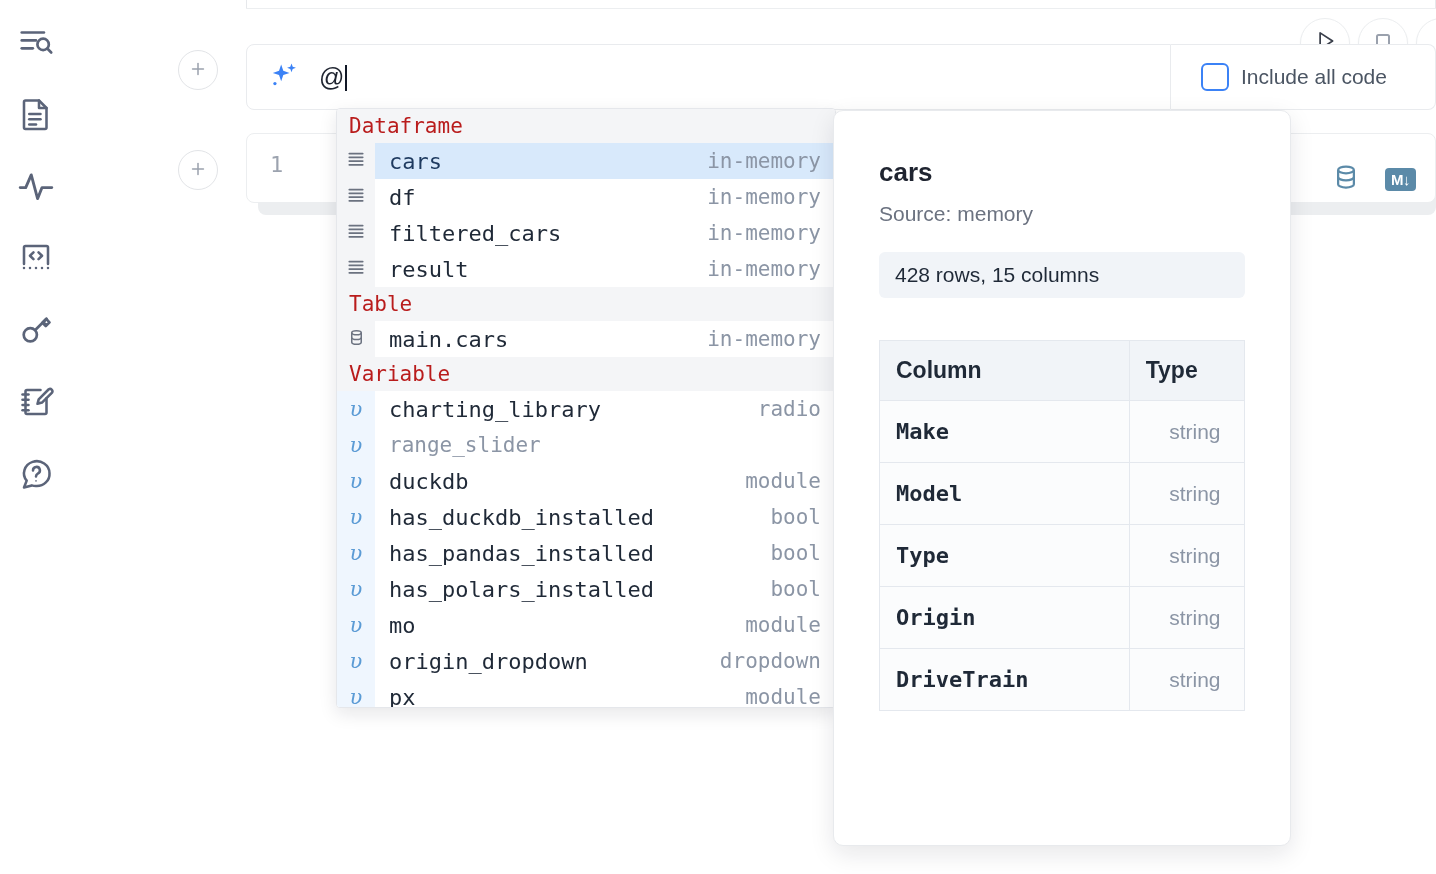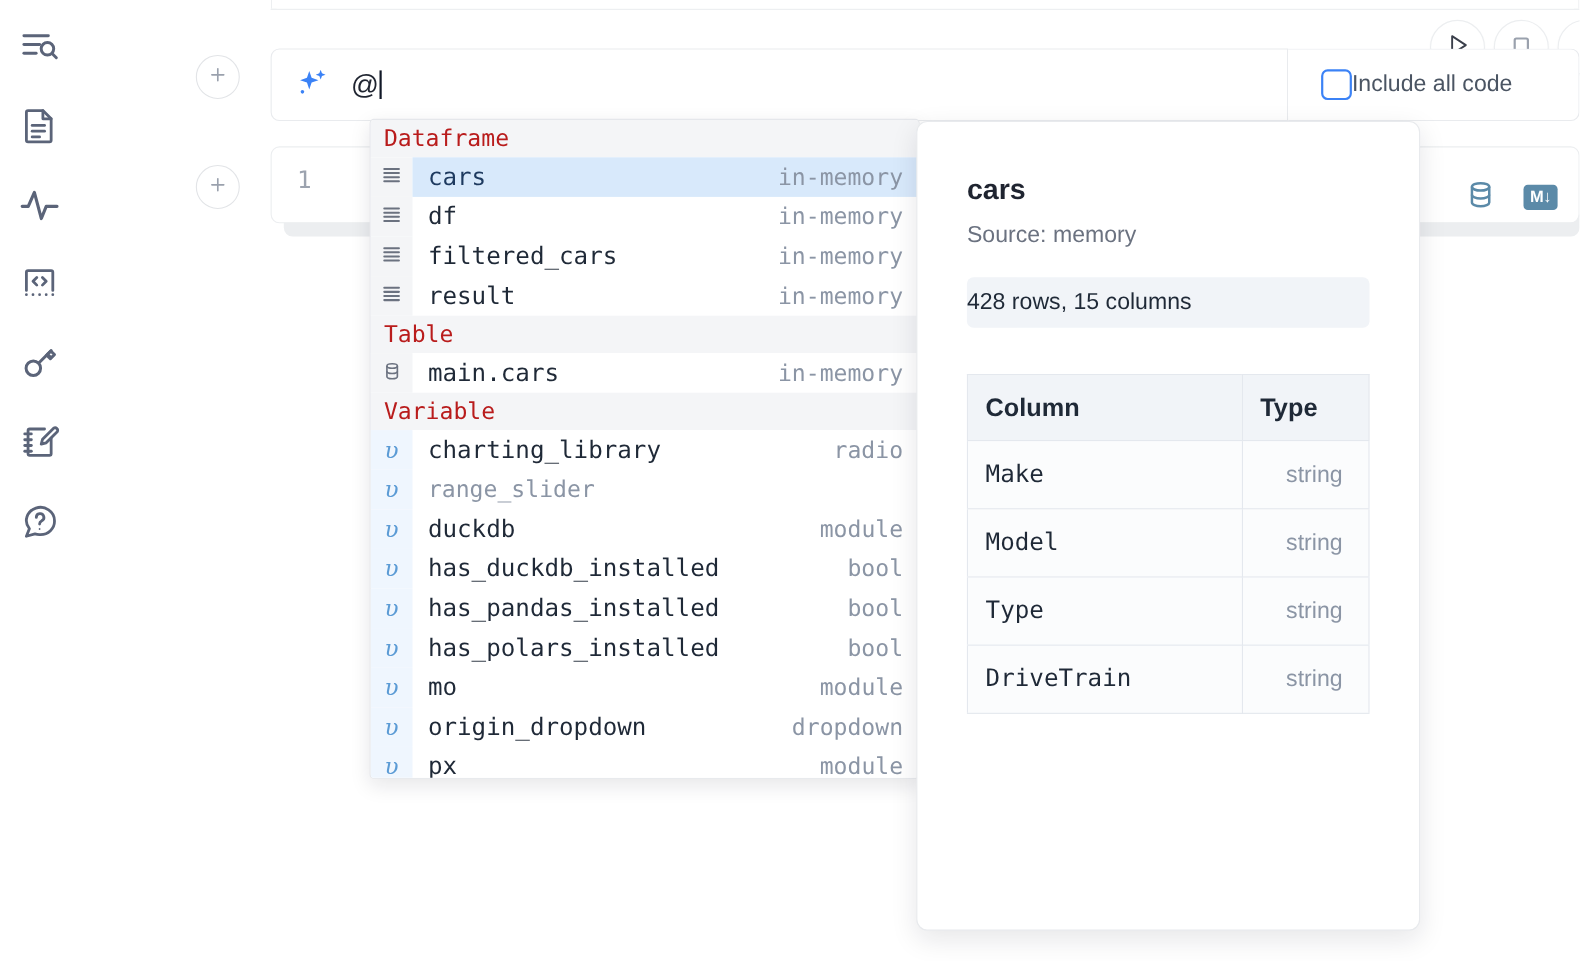--- a/index.html
+++ b/index.html
@@ -75,21 +75,21 @@
   .caret {
     display: inline-block; width: 2px; height: 26px; background: #111827;
     vertical-align: -5px; margin-left: 1px;
   }
   .prompt-right {
     position: absolute; left: 1171px; top: 44px; width: 265px; height: 66px;
     background: #ffffff; border: 1px solid #e9ebee; border-left: none;
     border-radius: 0 8px 8px 0;
     display: flex; align-items: center; padding-left: 30px;
   }
-  .chk-row { display: flex; align-items: center; cursor: pointer; }
+  .chk-row { display: flex; align-items: center; gap: 12px; cursor: pointer; }
   .chk-box {
     width: 28px; height: 28px; border: 2px solid #3b82f6; border-radius: 6px;
     background: #ffffff; flex: none;
   }
   .chk-label { font-size: 21px; color: #4b5563; white-space: nowrap; }
 
   
   .code-cell {
     position: absolute; left: 246px; top: 133px; width: 1190px; height: 70px;
     background: #ffffff; border: 1px solid #eceef0; border-radius: 8px;
@@ -170,41 +170,41 @@
     box-shadow: 0 8px 24px rgba(16,24,40,0.10);
     overflow: hidden;
   }
   .pv-title {
     margin: 46px 0 0 45px; font-size: 26px; font-weight: bold; color: #1f2430;
   }
   .pv-source { margin: 14px 0 0 45px; font-size: 21px; color: #6b7280; }
   .pv-stats {
     margin: 26px 0 0 45px; width: 366px; height: 46px;
     background: #f1f4f8; border-radius: 6px;
-    display: flex; align-items: center; 
+    display: flex; align-items: center; padding-left: 16px;
     font-size: 21px; color: #1f2937;
   }
   .pv-table {
     margin: 42px 0 0 45px; width: 366px;
     border: 1px solid #e4e8ee; border-collapse: collapse;
   }
   .pv-table th {
     background: #f1f4f8; text-align: left;
     font-size: 23px; font-weight: bold; color: #1f2937;
     padding: 16px 0 16px 16px; border-right: 1px solid #e4e8ee;
     border-bottom: 1px solid #e4e8ee;
   }
   .pv-table th:last-child { border-right: none; }
   .pv-table td {
     padding: 18px 0 18px 16px; border-bottom: 1px solid #e4e8ee;
     border-right: 1px solid #e4e8ee; background: #fbfcfd;
   }
   .pv-table td:last-child { border-right: none; text-align: center; }
   .pv-col {
-    font-family: "DejaVu Sans Mono", monospace; font-size: 22px; color: #1f2937;
+    font-family: "DejaVu Sans Mono", monospace; font-size: 22px; color: #1f2937; font-weight: bold;
   }
   .pv-type { font-size: 21px; color: #8b95a5; }
 </style>
 </head>
 <body>
 
 <div id="root">
 
   <div class="sidebar">
 
@@ -532,20 +532,24 @@
           </tr>
           <tr>
             <td class="pv-col">Model</td>
             <td class="pv-type">string</td>
           </tr>
           <tr>
             <td class="pv-col">Type</td>
             <td class="pv-type">string</td>
           </tr>
           <tr>
+            <td class="pv-col">Origin</td>
+            <td class="pv-type">string</td>
+          </tr>
+          <tr>
             <td class="pv-col">DriveTrain</td>
             <td class="pv-type">string</td>
           </tr>
         </tbody>
     </table>
   </div>
 
 </div>
 
 </body></html>

